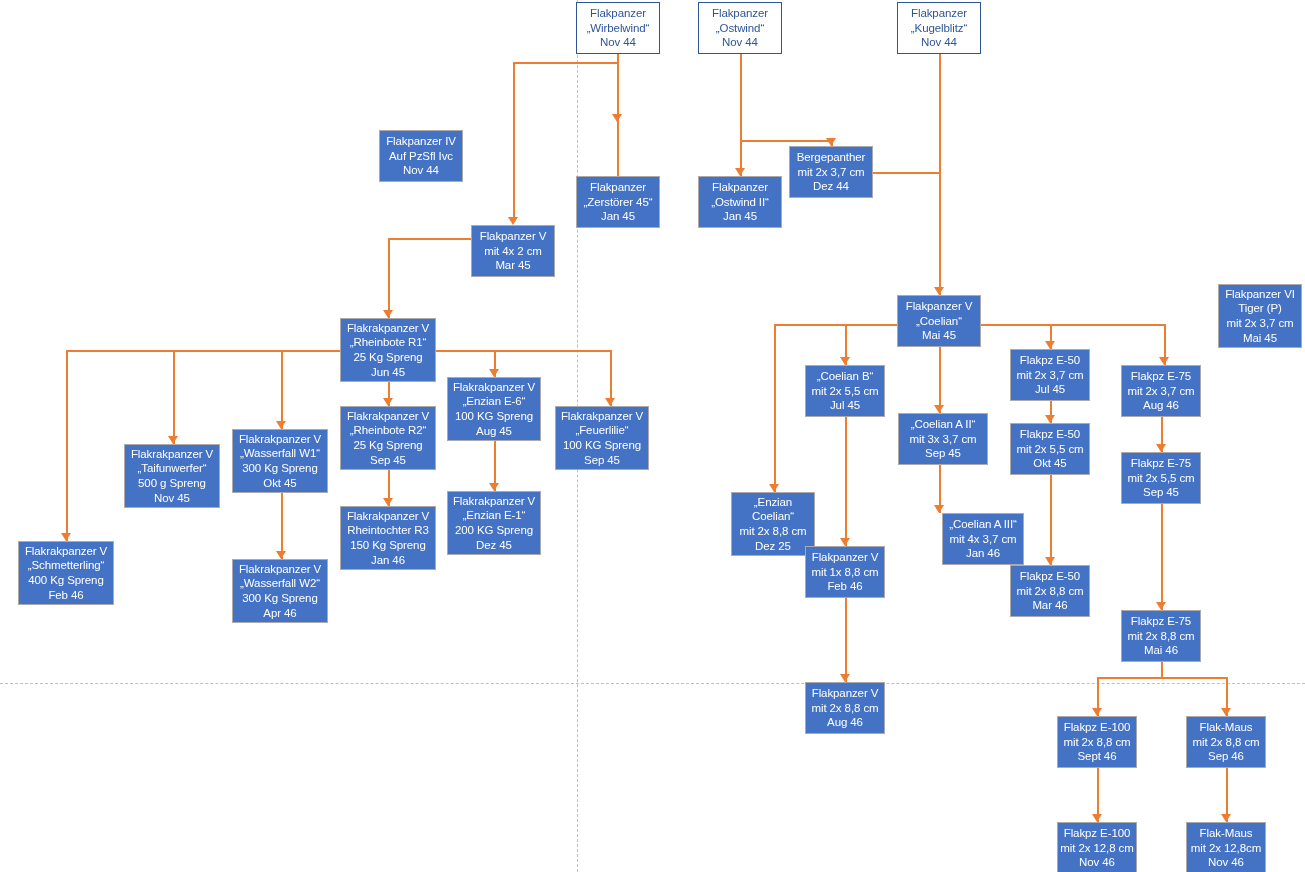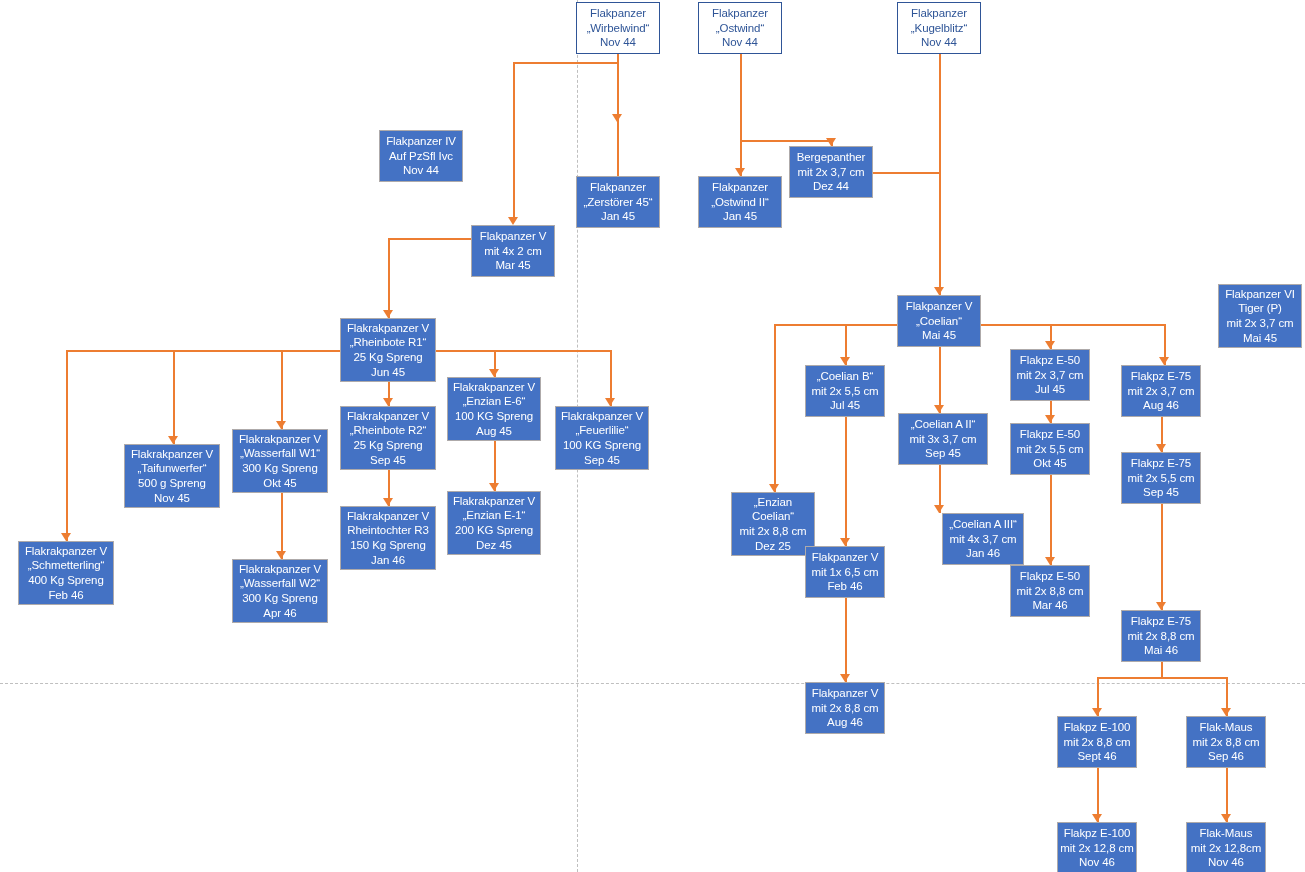--- a/index.html
+++ b/index.html
@@ -281,21 +281,21 @@
         <span class="ln">Jan 46</span>
       </div>
       <div class="node" style="left: 18px; top: 541px; width: 96px; height: 64px;">
         <span class="ln">Flakrakpanzer V</span>
         <span class="ln">„Schmetterling“</span>
         <span class="ln">400 Kg Spreng</span>
         <span class="ln">Feb 46</span>
       </div>
       <div class="node" style="left: 805px; top: 546px; width: 80px; height: 52px;">
         <span class="ln">Flakpanzer V</span>
-        <span class="ln">mit 1x 6,5 cm</span>
+        <span class="ln">mit 1x 8,8 cm</span>
         <span class="ln">Feb 46</span>
       </div>
       <div class="node" style="left: 232px; top: 559px; width: 96px; height: 64px;">
         <span class="ln">Flakrakpanzer V</span>
         <span class="ln">„Wasserfall W2“</span>
         <span class="ln">300 Kg Spreng</span>
         <span class="ln">Apr 46</span>
       </div>
       <div class="node" style="left: 1010px; top: 565px; width: 80px; height: 52px;">
         <span class="ln">Flakpz E-50</span>

